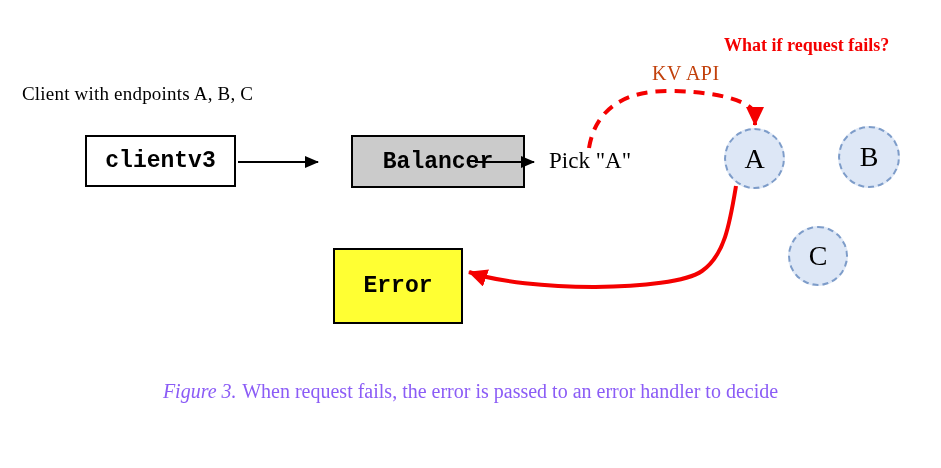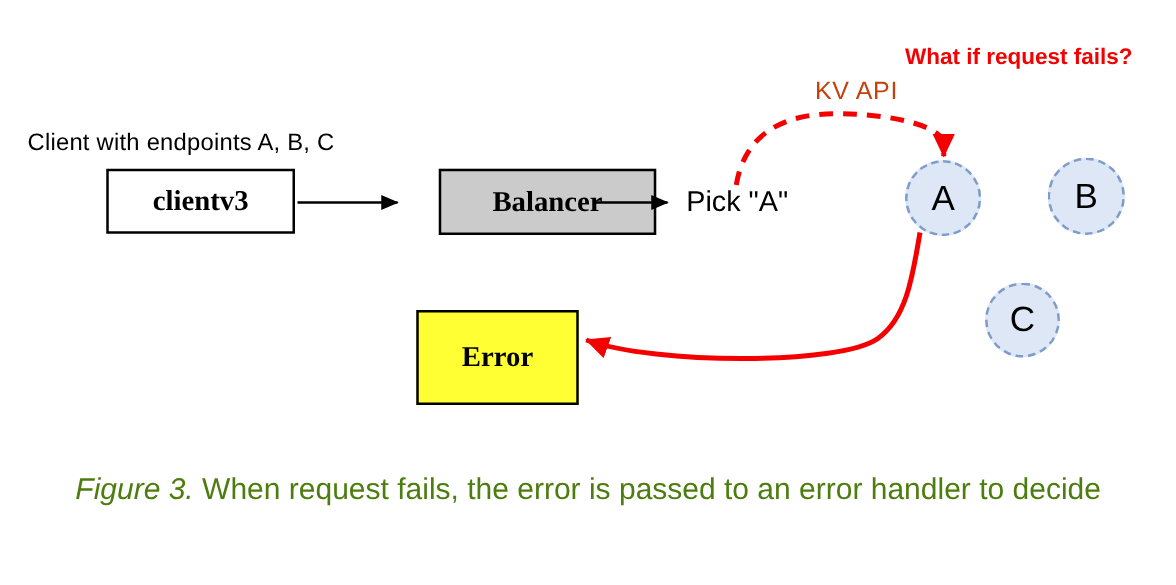--- a/index.html
+++ b/index.html
@@ -5,36 +5,36 @@
   html, body { margin: 0; padding: 0; background: #ffffff; }
   #canvas {
     position: relative;
     width: 941px;
     height: 468px;
     background: #ffffff;
     font-family: "Liberation Sans", sans-serif;
     color: #000;
     overflow: hidden;
   }
-  .abs { position: absolute; }
+  .abs { position: absolute; font-family: Liberation Serif, serif; }
 
   
-  .client-note  { left: 22px;  top: 104px;  font-size: 19px; letter-spacing: .2px; }
+  .client-note  { left: 22px;  top: 83px;  font-size: 19px; letter-spacing: .2px; }
   .question     { left: 724px; top: 35px;  font-size: 18px; font-weight: bold; color: #f40000; }
   .kv-api       { left: 652px; top: 62px;  font-size: 20px; color: #c2410c; letter-spacing: .5px; }
   .pick         { left: 549px; top: 148px; font-size: 23px; }
 
   
   .box {
     box-sizing: border-box;
     border: 2px solid #000;
     display: flex;
     align-items: center;
     justify-content: center;
-    font-family: Liberation Serif, serif;
+    font-family: Liberation Mono, monospace;
     font-weight: bold;
     font-size: 23px;
     text-align: center;
   }
   .client-box   { left: 85px;  top: 135px; width: 151px; height: 52px; background: #ffffff; }
   .balancer-box { left: 307px; top: 135px; width: 174px; height: 53px; background: #cbcbcb; margin-left: 44px; }
   .handler-box  {
     left: 333px; top: 248px; width: 130px; height: 76px;
     background: #ffff33; flex-direction: column; line-height: 30px;
   }
@@ -52,23 +52,23 @@
     font-weight: 500;
   }
   .ep-a { left: 724px; top: 128px; width: 61px; height: 61px; }
   .ep-b { left: 838px; top: 126px; width: 62px; height: 62px; }
   .ep-c { left: 788px; top: 226px; width: 60px; height: 60px; }
 
   
   .caption {
     left: 0; top: 377px; width: 941px;
     text-align: center;
-    font-size: 24px;
+    font-size: 20px;
     line-height: 29px;
-    color: #4d7c0f;
+    color: #8b5cf6;
   }
   .caption .fig { font-style: italic; }
   .caption .rest { margin-left: .28em; }
 
   
   #connectors {
     position: absolute;
     left: 0; top: 0;
     width: 941px; height: 468px;
     pointer-events: none;

